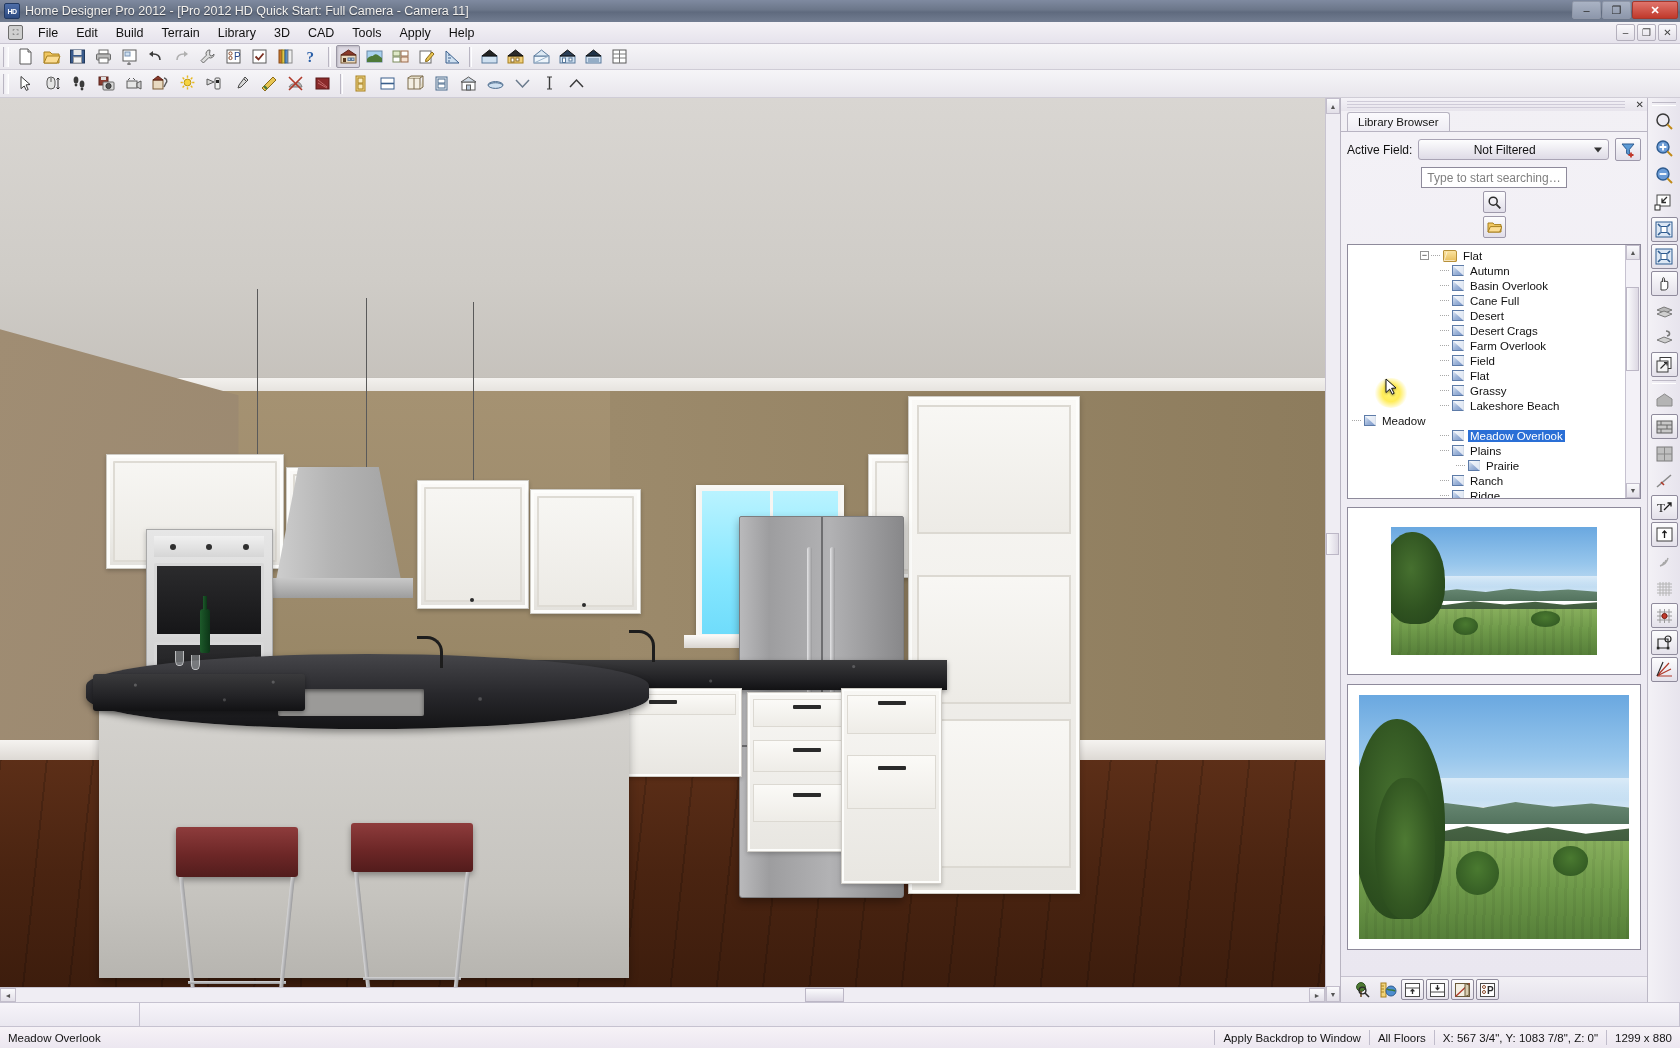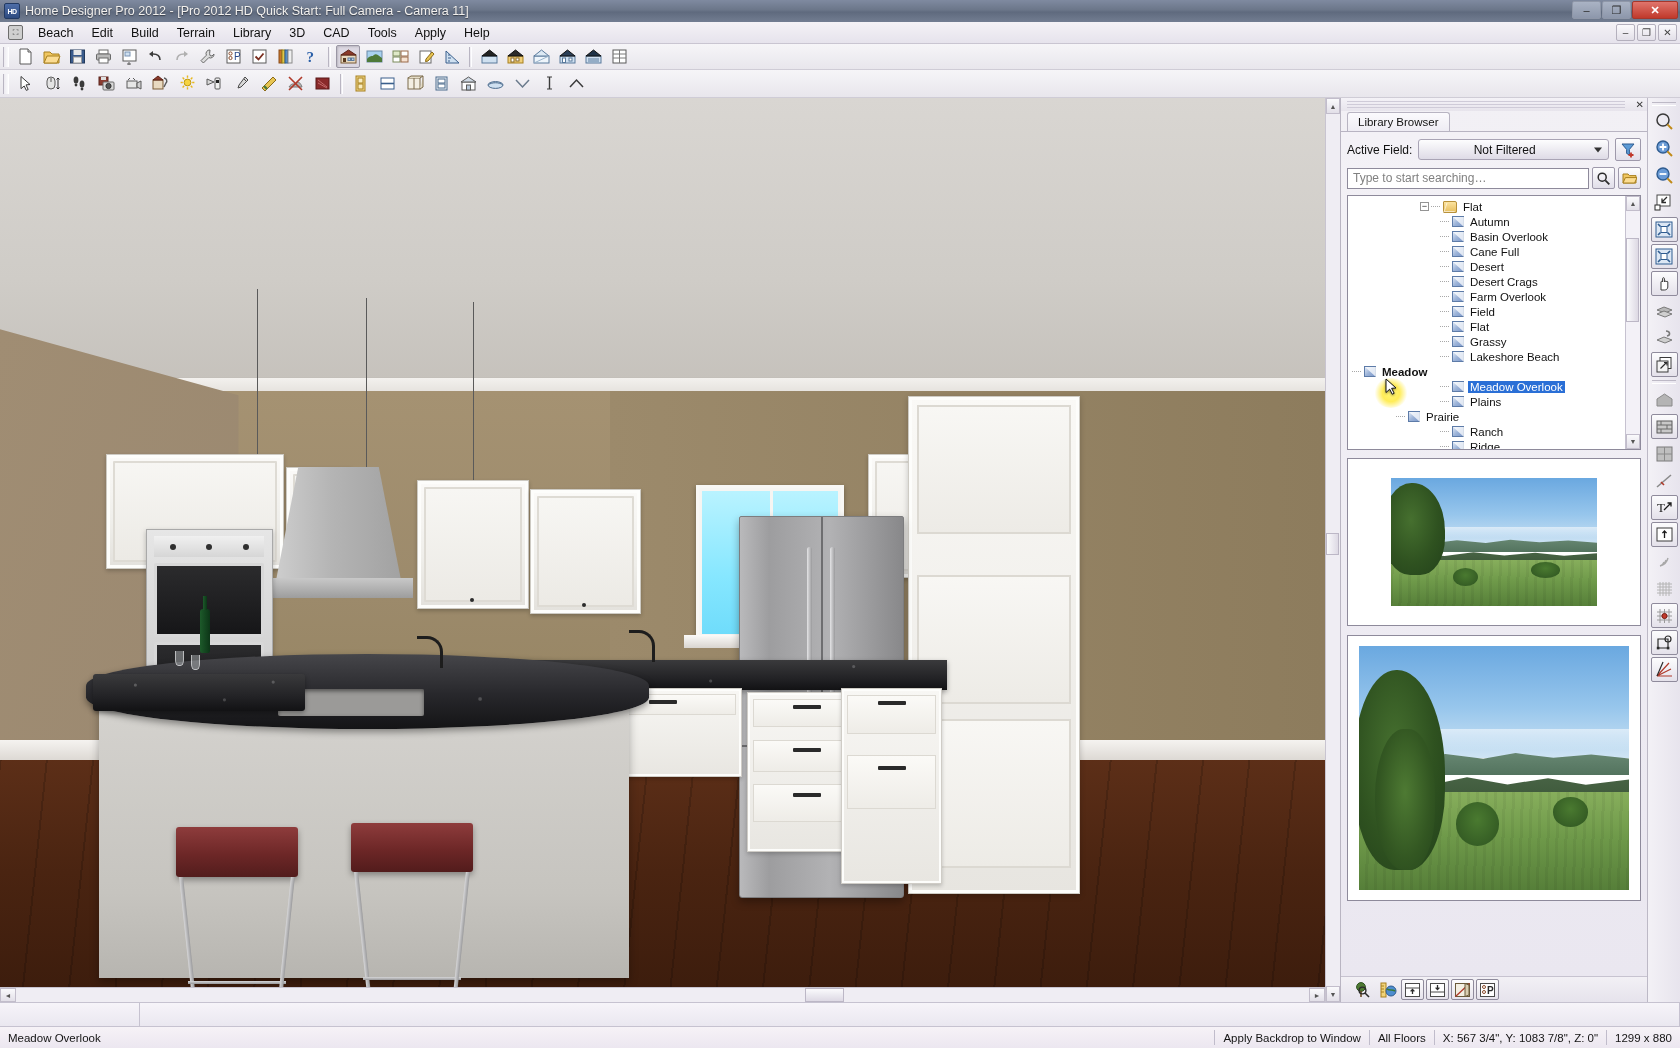--- a/index.html
+++ b/index.html
@@ -418,21 +418,21 @@
   .filter-select .caret{
     position:absolute; right:6px; top:50%; transform:translateY(-50%);
     width:0;height:0;border-left:4px solid transparent;border-right:4px solid transparent;
     border-top:5px solid #333;
   }
   .filter-btn{
     width:26px;height:23px; border:1px solid #9e99ab; border-radius:2px;
     background:linear-gradient(to bottom,#fdfdfe,#e1dee9);
     display:flex;align-items:center;justify-content:center;
   }
-  .search-row{ display:flex; align-items:center; gap:3px; margin-bottom:6px; }
+  .search-row{ display:flex; align-items:center; gap:3px; margin-bottom:6px;flex-direction:column; }
   .search-input{
     flex:1 1 auto; height:21px; background:#fff; border:1px solid #8e8a9b;
     display:flex; align-items:center; padding:0 5px;
     font-size:12px; color:#808080;
   }
   .sbtn{
     width:23px;height:22px; border:1px solid #9e99ab; border-radius:2px;
     background:linear-gradient(to bottom,#fdfdfe,#e1dee9);
     display:flex;align-items:center;justify-content:center;
   }
@@ -600,21 +600,21 @@
     <div class="ttl">Home Designer Pro 2012 - [Pro 2012 HD Quick Start: Full Camera - Camera 11]</div>
     <div class="winbtns">
       <div class="winbtn">–</div>
       <div class="winbtn">❐</div>
       <div class="winbtn close">✕</div>
     </div>
   </div>
 
   <div class="menubar">
     <div class="docicon">⛶</div>
-    <div class="menu-item">Beach</div>
+    <div class="menu-item">File</div>
     <div class="menu-item">Edit</div>
     <div class="menu-item">Build</div>
     <div class="menu-item">Terrain</div>
     <div class="menu-item">Library</div>
     <div class="menu-item">3D</div>
     <div class="menu-item">CAD</div>
     <div class="menu-item">Tools</div>
     <div class="menu-item">Apply</div>
     <div class="menu-item">Help</div>
     <div class="mdi-btns">
@@ -1183,36 +1183,36 @@
             <div class="tnode" style="padding-left:92px;">
               <span class="dots"></span>
               <span class="ico-backdrop"></span>
               <span class="lbl">Grassy</span>
             </div>
             <div class="tnode" style="padding-left:92px;">
               <span class="dots"></span>
               <span class="ico-backdrop"></span>
               <span class="lbl">Lakeshore Beach</span>
             </div>
-            <div class="tnode" style="font-weight:bold;">
+            <div class="tnode" style="">
               <span class="dots"></span>
               <span class="ico-backdrop"></span>
               <span class="lbl">Meadow</span>
             </div>
             <div class="tnode sel" style="padding-left:92px;">
               <span class="dots"></span>
               <span class="ico-backdrop"></span>
               <span class="lbl">Meadow Overlook</span>
             </div>
             <div class="tnode" style="padding-left:92px;">
               <span class="dots"></span>
               <span class="ico-backdrop"></span>
               <span class="lbl">Plains</span>
             </div>
-            <div class="tnode" style="padding-left:48px;text-align:right;">
+            <div class="tnode" style="padding-left:108px;text-align:right;">
               <span class="dots"></span>
               <span class="ico-backdrop"></span>
               <span class="lbl">Prairie</span>
             </div>
             <div class="tnode" style="padding-left:92px;">
               <span class="dots"></span>
               <span class="ico-backdrop"></span>
               <span class="lbl">Ranch</span>
             </div>
             <div class="tnode" style="padding-left:92px;">

